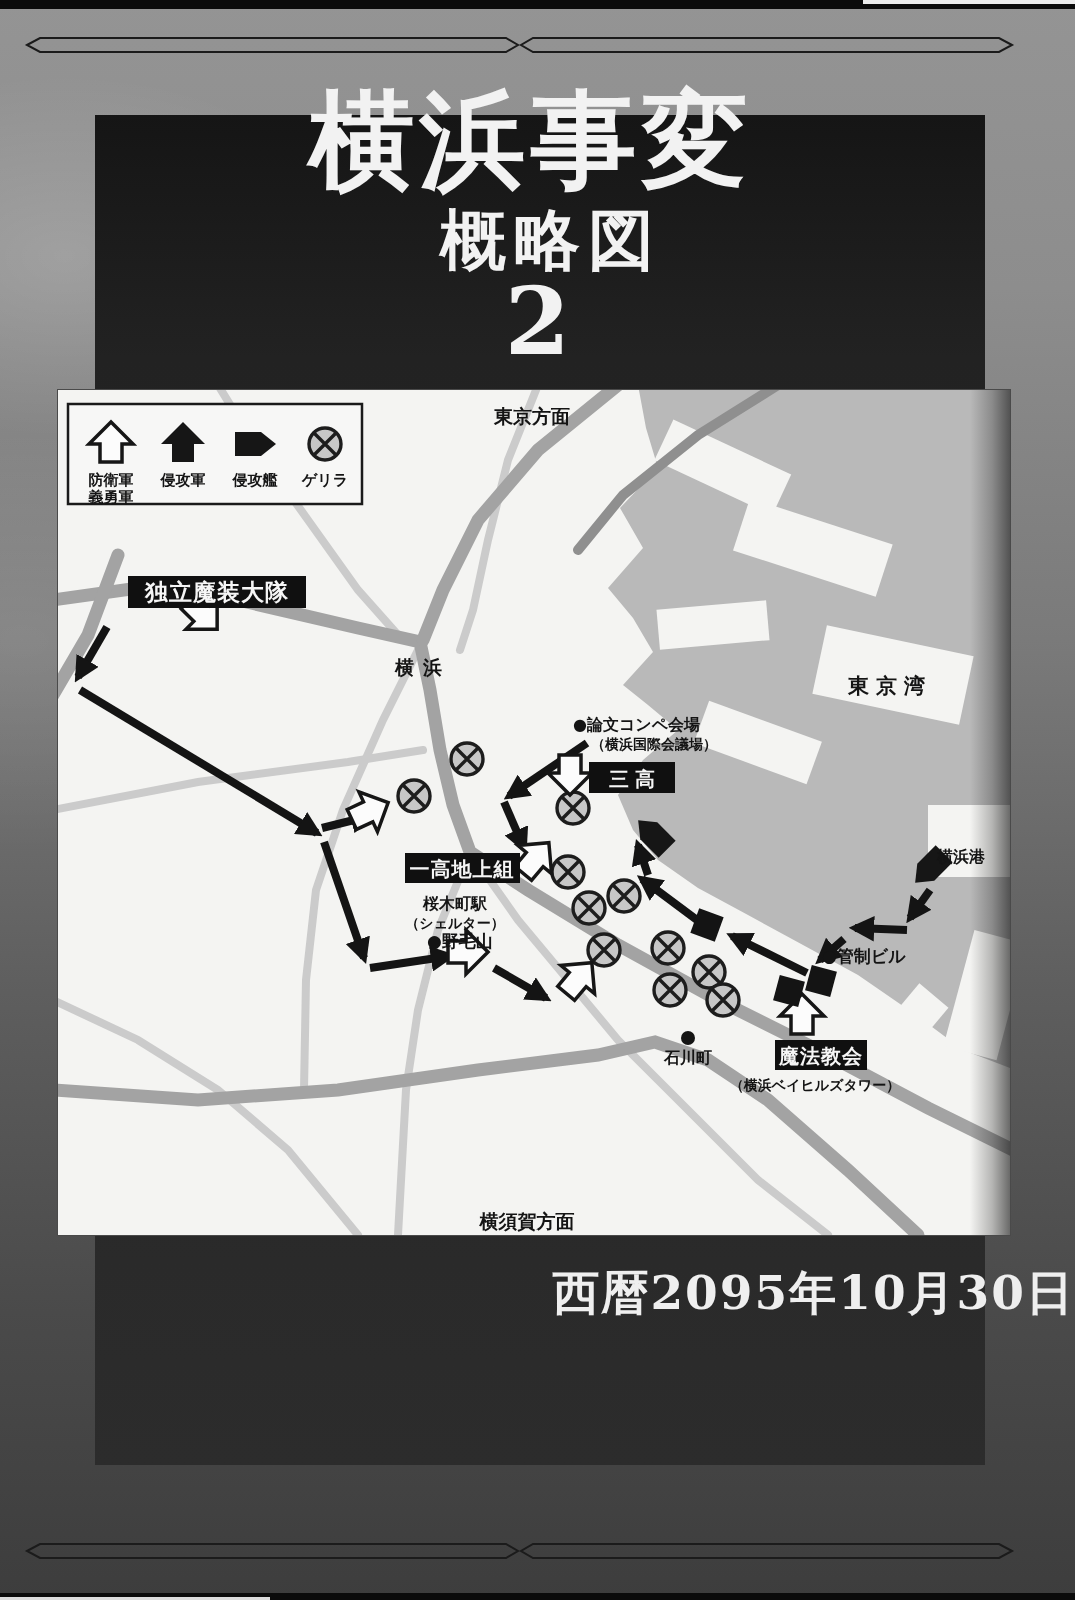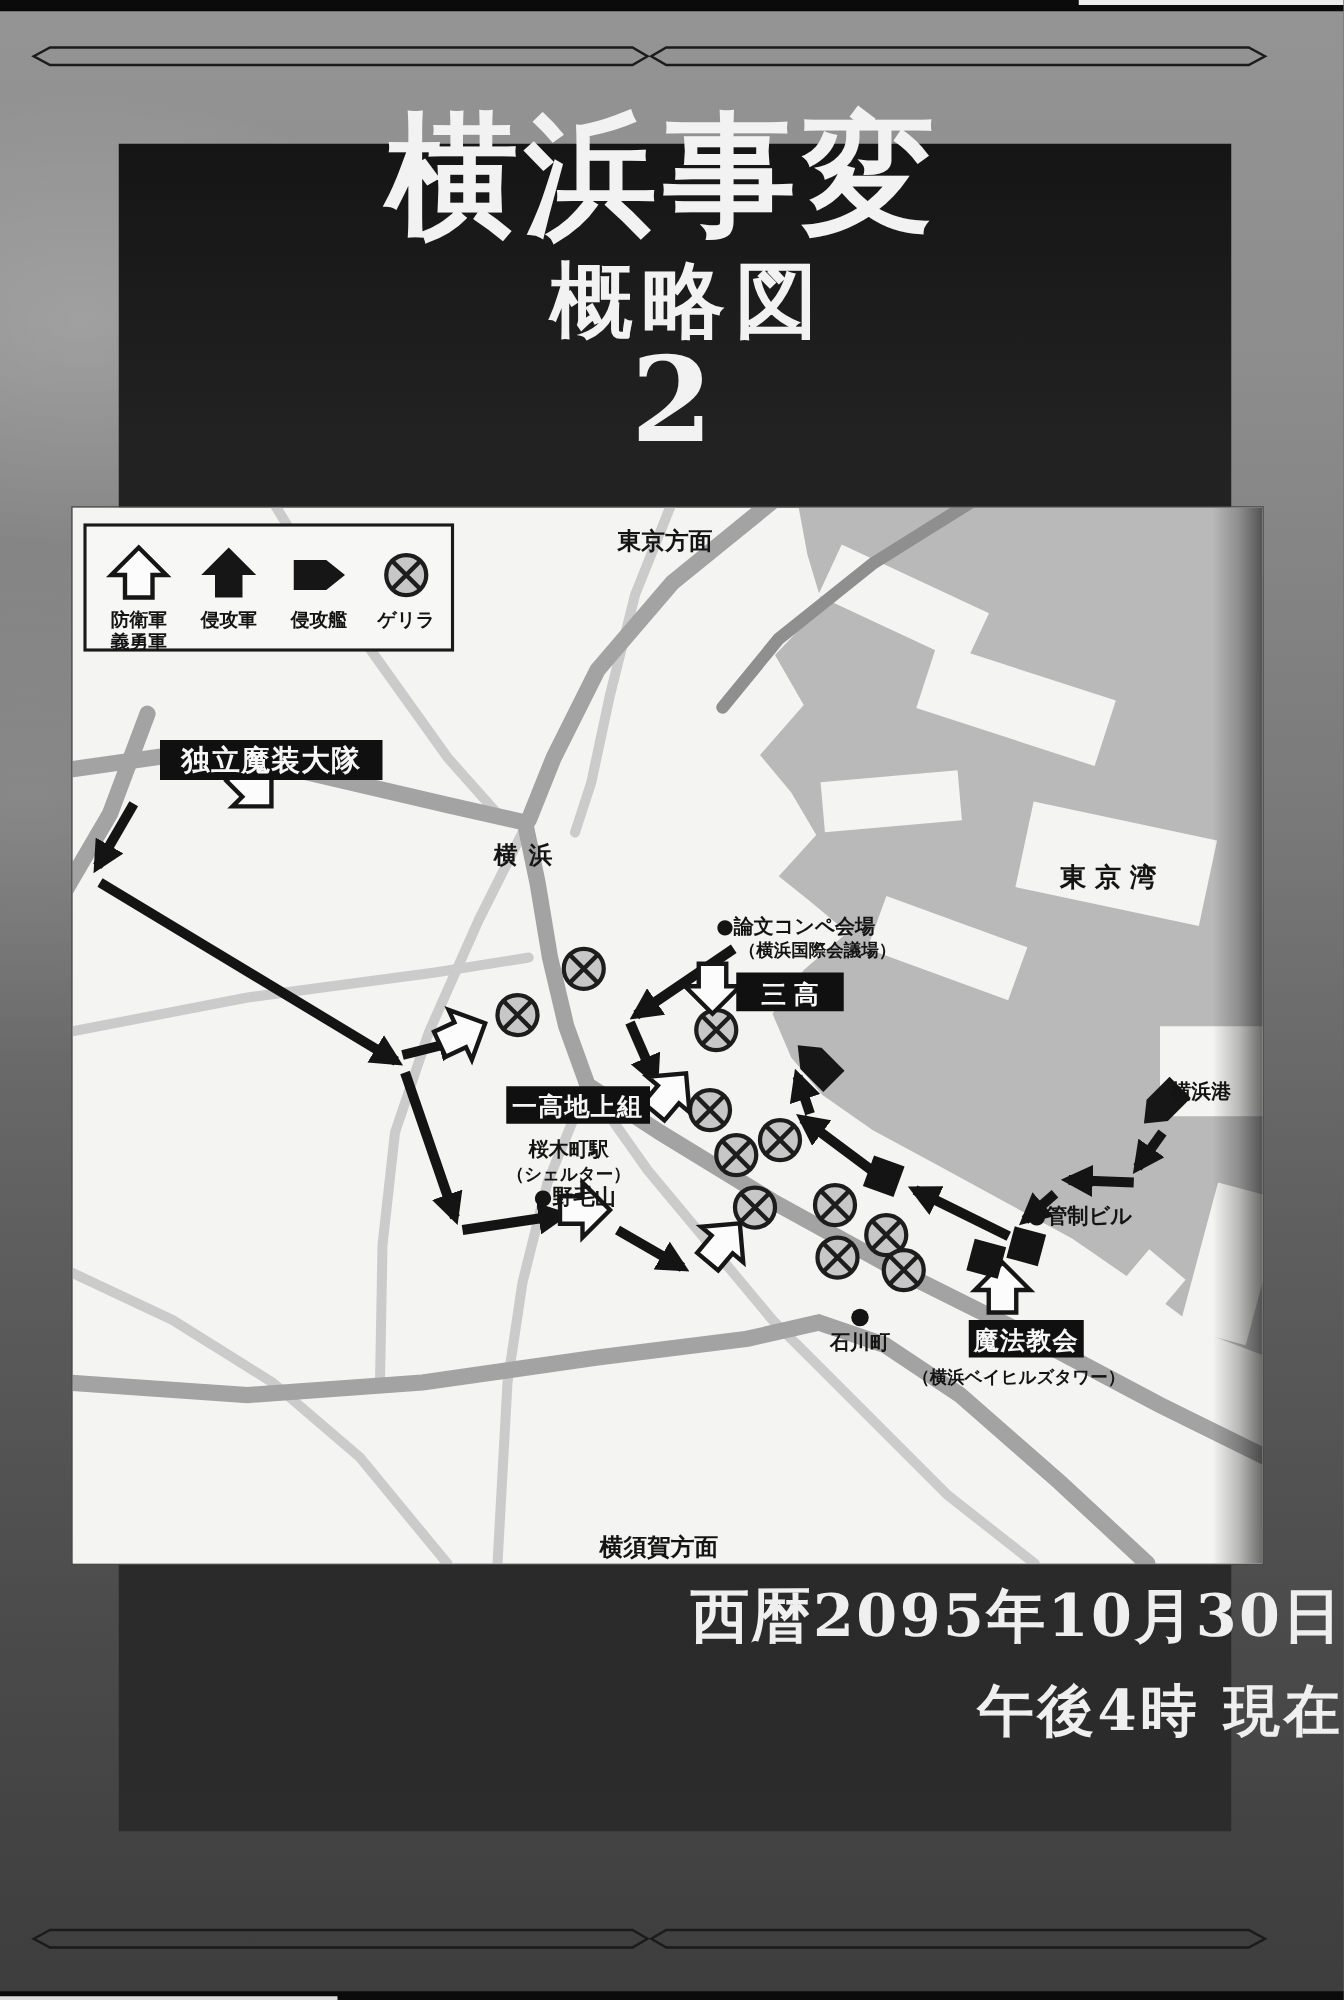--- a/index.html
+++ b/index.html
@@ -22,21 +22,21 @@
   .dark-panel{
     position:absolute;left:95px;top:115px;width:890px;height:1350px;
     background:linear-gradient(180deg,#151515 0%,#222 18%,#262626 55%,#2c2c2c 100%);
   }
   .title-block{position:absolute;left:0;top:0;width:100%;text-align:center;color:#f2f2f2;}
   .title-main{position:absolute;left:0;right:14px;top:70px;font:bold 106px "DejaVu Serif",serif;letter-spacing:5px;text-align:center;}
   .title-sub{position:absolute;left:0;right:0;top:196px;font:bold 66px "DejaVu Serif",serif;letter-spacing:8px;padding-left:27px;}
   .title-num{position:absolute;left:0;right:0;top:266px;font:bold 94px "DejaVu Serif",serif;}
   .map-wrap{
     position:absolute;left:58px;top:390px;width:952px;height:845px;
-    background:#f4f4f2;outline:1px solid #4a4a4a;margin-top:16px;
+    background:#f4f4f2;outline:1px solid #4a4a4a;
   }
   .map-wrap svg{display:block;width:100%;height:100%;}
   .date-block{position:absolute;left:0;width:100%;top:1262px;text-align:right;color:#efefef;}
   .date-line1{font:bold 47px "DejaVu Serif",serif;letter-spacing:2px;}
   .date-line2{font:bold 45px "DejaVu Serif",serif;letter-spacing:3px;margin-top:14px;}
   
   text{font-family:"DejaVu Sans",sans-serif;fill:#141414;}
   .t14b{font-size:14px;font-weight:bold;}
   .t15b{font-size:15px;font-weight:bold;}
   .t16b{font-size:16px;font-weight:bold;}
@@ -223,21 +223,20 @@
         <text x="197" y="95" class="t15b" text-anchor="middle">侵攻艦</text>
         <text x="267" y="95" class="t15b" text-anchor="middle">ゲリラ</text>
       </g>
 
       <rect x="912" y="0" width="40" height="845" fill="url(#edgeG)"></rect>
     </svg>
   </div>
 
   <div class="date-block">
     <div class="date-line1">西暦2095年10月30日</div>
-    <div class="date-line2">午後4時 現在</div>
   </div>
 
   <svg class="deco deco-bottom" viewBox="0 0 991 18">
     <path d="M 3,9 L 16,2 L 482,2 L 494,9 L 482,16 L 16,16 Z"></path>
     <path d="M 988,9 L 975,2 L 509,2 L 497,9 L 509,16 L 975,16 Z"></path>
   </svg>
 
   <div class="bottom-bar"></div>
   <div class="bottom-sliver"></div>
 </div>

